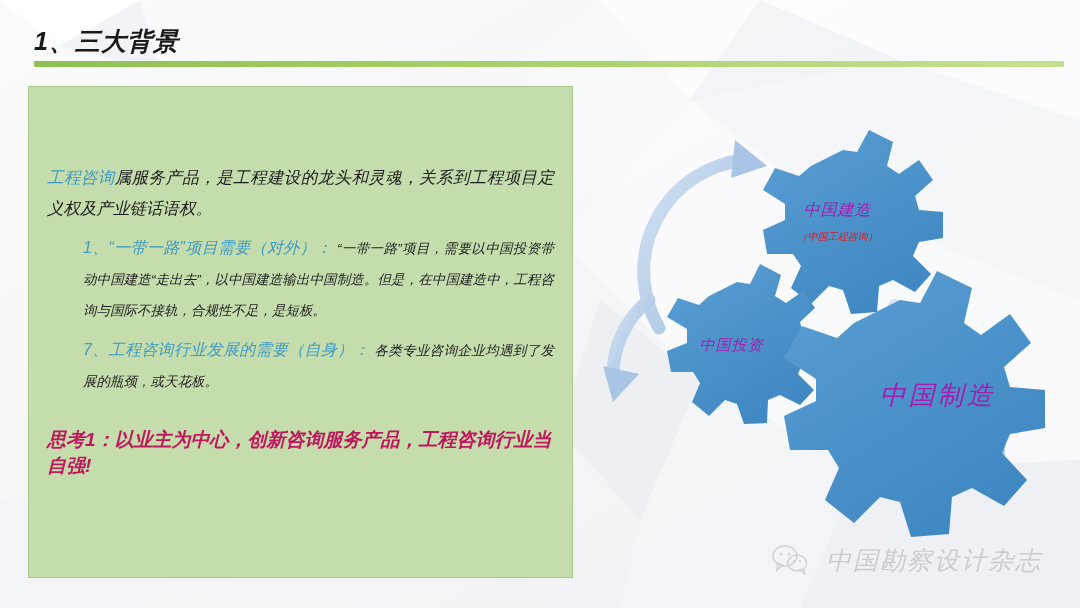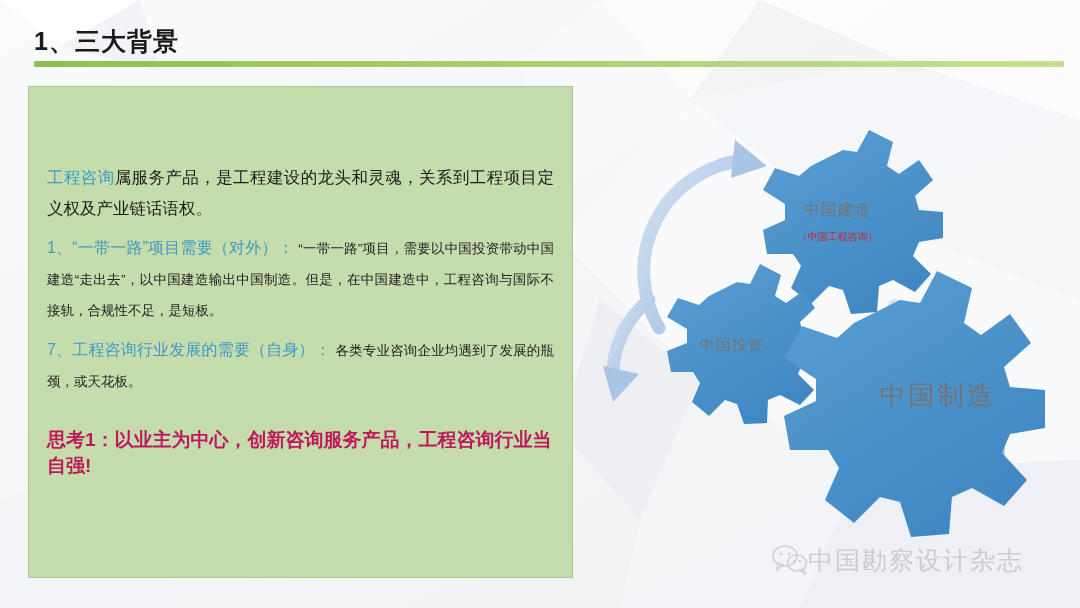--- a/index.html
+++ b/index.html
@@ -10,20 +10,21 @@
     overflow: hidden;
     font-family: "Liberation Sans", "DejaVu Sans", sans-serif;
   }
 
   #slide {
     position: relative;
     width: 1080px;
     height: 608px;
     background: #f7f8f8;
     overflow: hidden;
+    font-style: italic;
   }
 
   
   .bg-facets {
     position: absolute;
     inset: 0;
     z-index: 0;
   }
 
   
@@ -75,42 +76,42 @@
   }
   .para.lead { font-size: 16.5px; line-height: 31px; margin-top: 45px; }
 
   .accent { color: #3f9ac4; }
   .head-blue {
     color: #3f9ac4;
     font-size: 16px;
   }
   .body-sm { font-size: 13.5px; }
 
-  .item { margin-top: 9px; }
+  .item { margin-top: 9px; margin-left: 36px; }
 
   .conclusion {
     margin-top: 30px;
     font-size: 19px;
     font-weight: bold;
     color: #be185d;
     line-height: 26px;
   }
 
   
   .diagram {
     position: absolute;
     left: 595px;
     top: 78px;
     width: 485px;
     height: 470px;
     z-index: 3;
   }
   .gear-label {
     position: absolute;
-    color: #737373;
+    color: #a21caf;
     text-align: center;
     white-space: nowrap;
     pointer-events: none;
   }
   .lbl-jianzao {
     left: 0; top: 122px; width: 485px;
     font-size: 16px;
     letter-spacing: 1px;
   }
   .lbl-zixun {
@@ -131,21 +132,21 @@
   }
 
   
   .watermark {
     position: absolute;
     left: 772px;
     top: 540px;
     height: 40px;
     display: flex;
     align-items: center;
-    gap: 0;
+    gap: 18px;
     z-index: 6;
   }
   .wm-text {
     font-size: 25px;
     color: #c9ccd2;
     letter-spacing: 2px;
     white-space: nowrap;
   }
 </style>
 </head>

